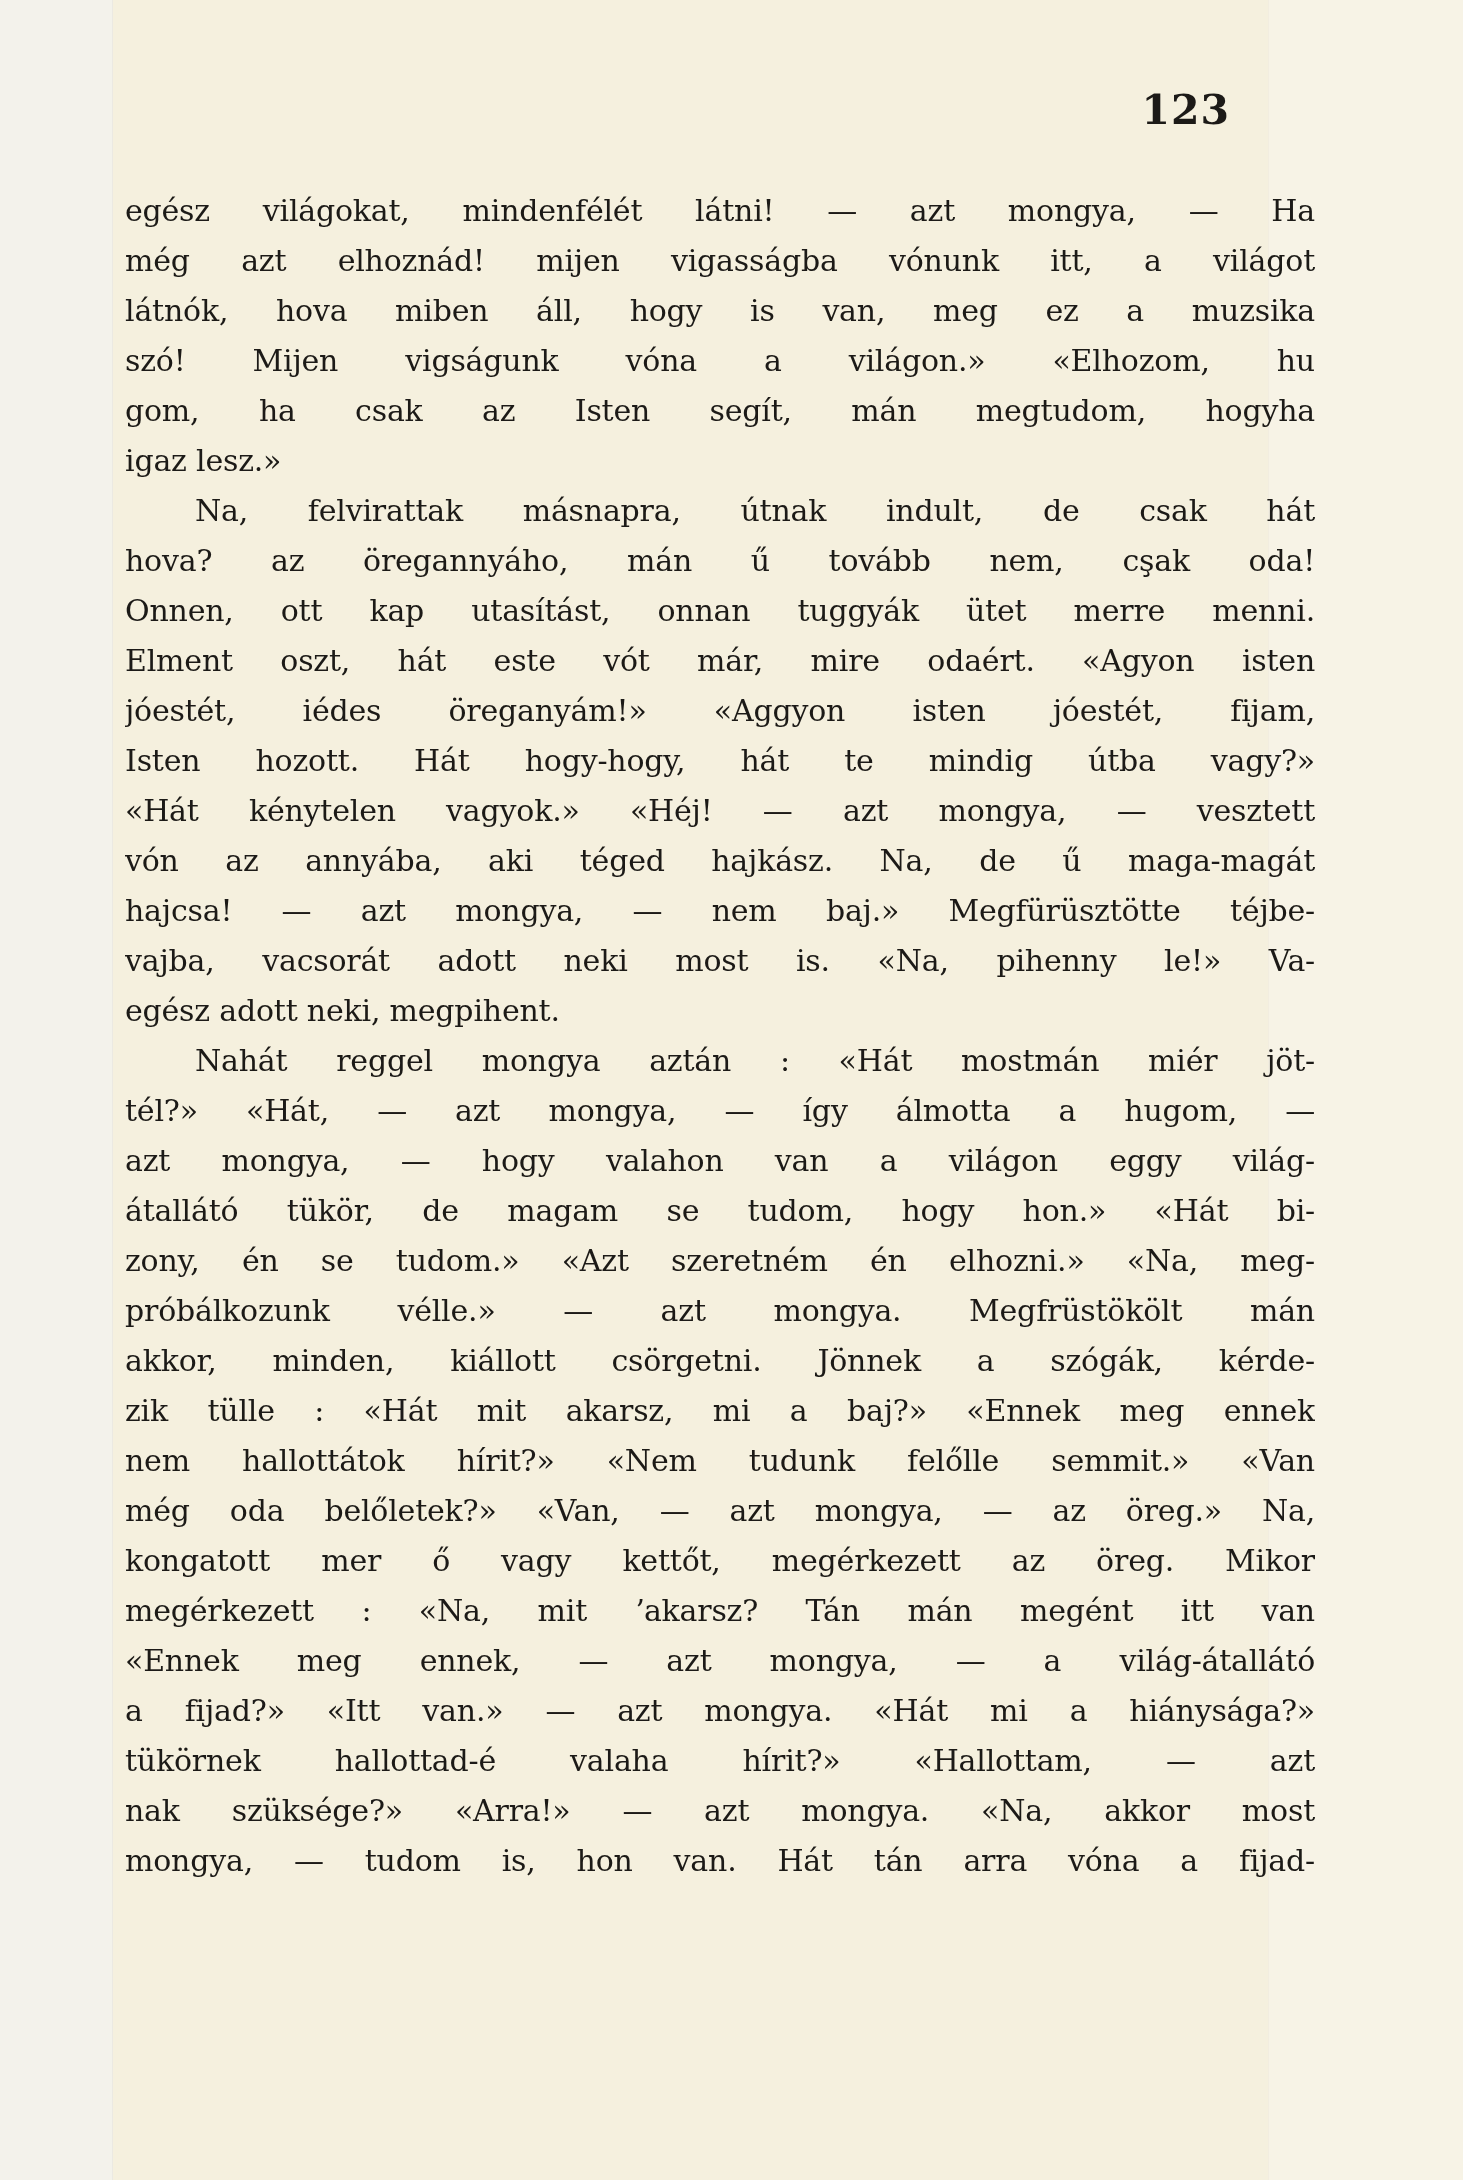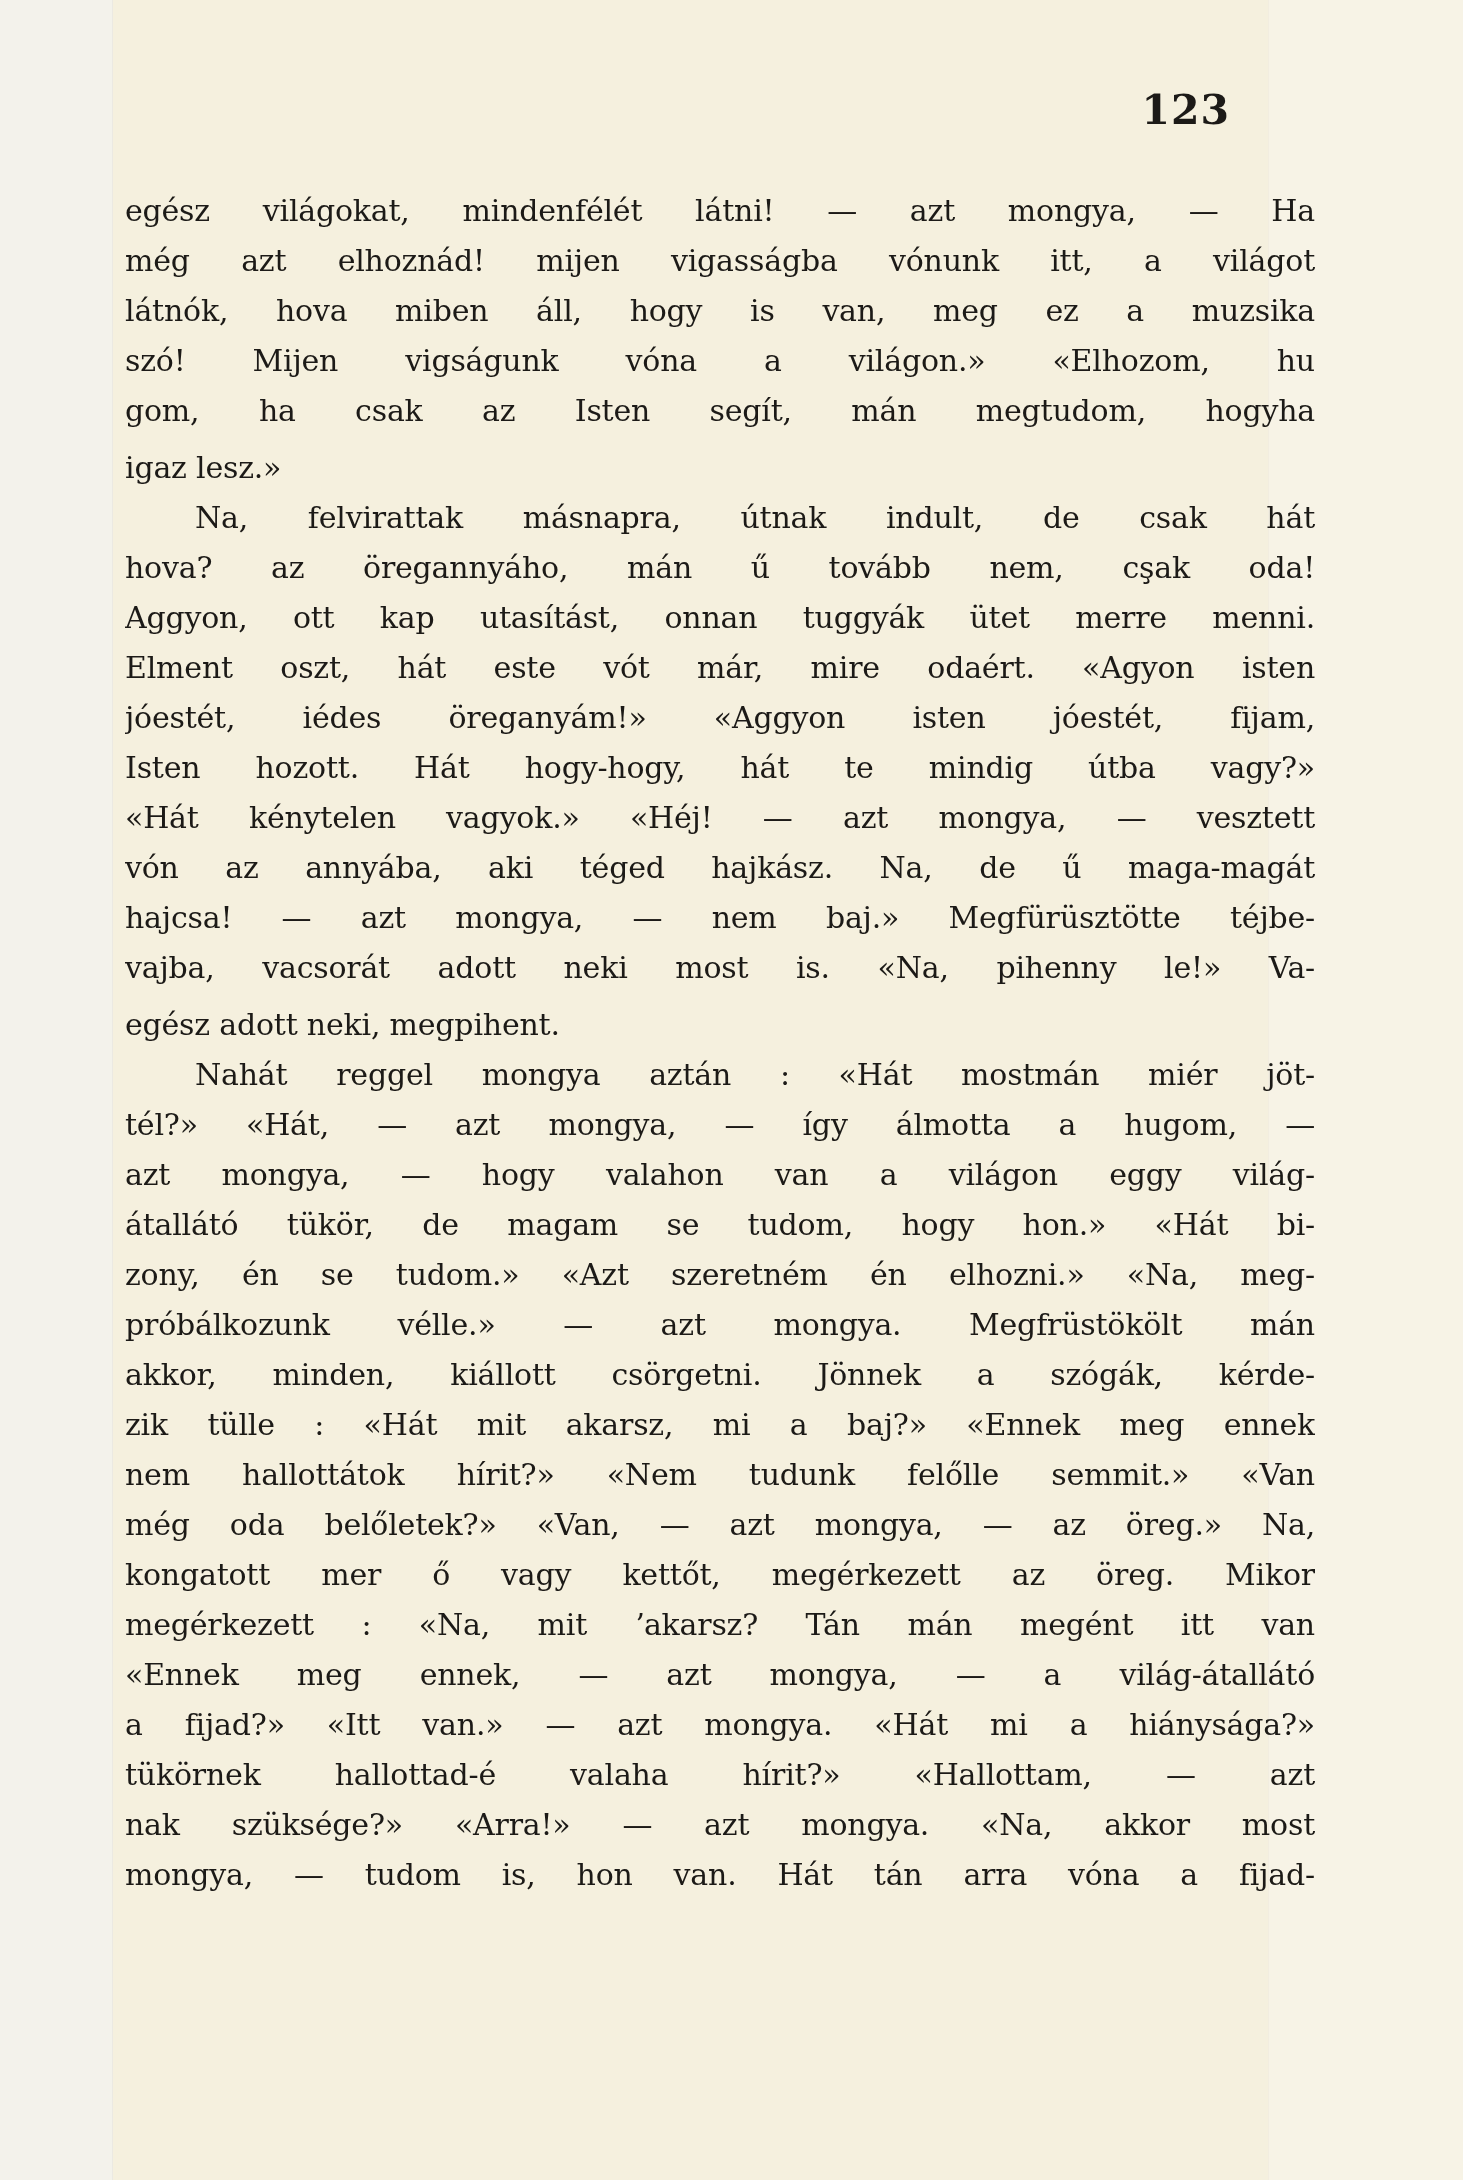--- a/index.html
+++ b/index.html
@@ -56,21 +56,20 @@
     line-height: 50px;
     font-size: 30px;
     letter-spacing: -0.2px;
     white-space: normal;
     overflow: hidden;
     text-align: justify;
     text-align-last: justify;
   }
   .line.flush-last {
     text-align-last: left;
-    margin-top: 7px;
   }
   .line.indent {
     padding-left: 70px;
   }
 </style>
 </head>
 <body>
 
 <div class="scan-gutter"></div>
 <div class="scan-right-strip"></div>
@@ -82,21 +81,21 @@
       <div class="line">egész világokat, mindenfélét látni! — azt mongya, — Ha</div>
       <div class="line">még azt elhoznád! mijen vigasságba vónunk itt, a világot</div>
       <div class="line">látnók, hova miben áll, hogy is van, meg ez a muzsika</div>
       <div class="line">szó! Mijen vigságunk vóna a világon.» «Elhozom, hu</div>
       <div class="line">gom, ha csak az Isten segít, mán megtudom, hogyha</div>
       <div class="line flush-last">igaz lesz.»</div>
     </div>
     <div class="paragraph">
       <div class="line indent">Na, felvirattak másnapra, útnak indult, de csak hát</div>
       <div class="line">hova? az öregannyáho, mán ű tovább nem, cşak oda!</div>
-      <div class="line">Aggyon, ott kap utasítást, onnan tuggyák ütet merre menni.</div>
+      <div class="line">Onnen, ott kap utasítást, onnan tuggyák ütet merre menni.</div>
       <div class="line">Elment oszt, hát este vót már, mire odaért. «Agyon isten</div>
       <div class="line">jóestét, iédes öreganyám!» «Aggyon isten jóestét, fijam,</div>
       <div class="line">Isten hozott. Hát hogy-hogy, hát te mindig útba vagy?»</div>
       <div class="line">«Hát kénytelen vagyok.» «Héj! — azt mongya, — vesztett</div>
       <div class="line">vón az annyába, aki téged hajkász. Na, de ű maga-magát</div>
       <div class="line">hajcsa! — azt mongya, — nem baj.» Megfürüsztötte téjbe-</div>
       <div class="line">vajba, vacsorát adott neki most is. «Na, pihenny le!» Va-</div>
       <div class="line flush-last">egész adott neki, megpihent.</div>
     </div>
     <div class="paragraph">

